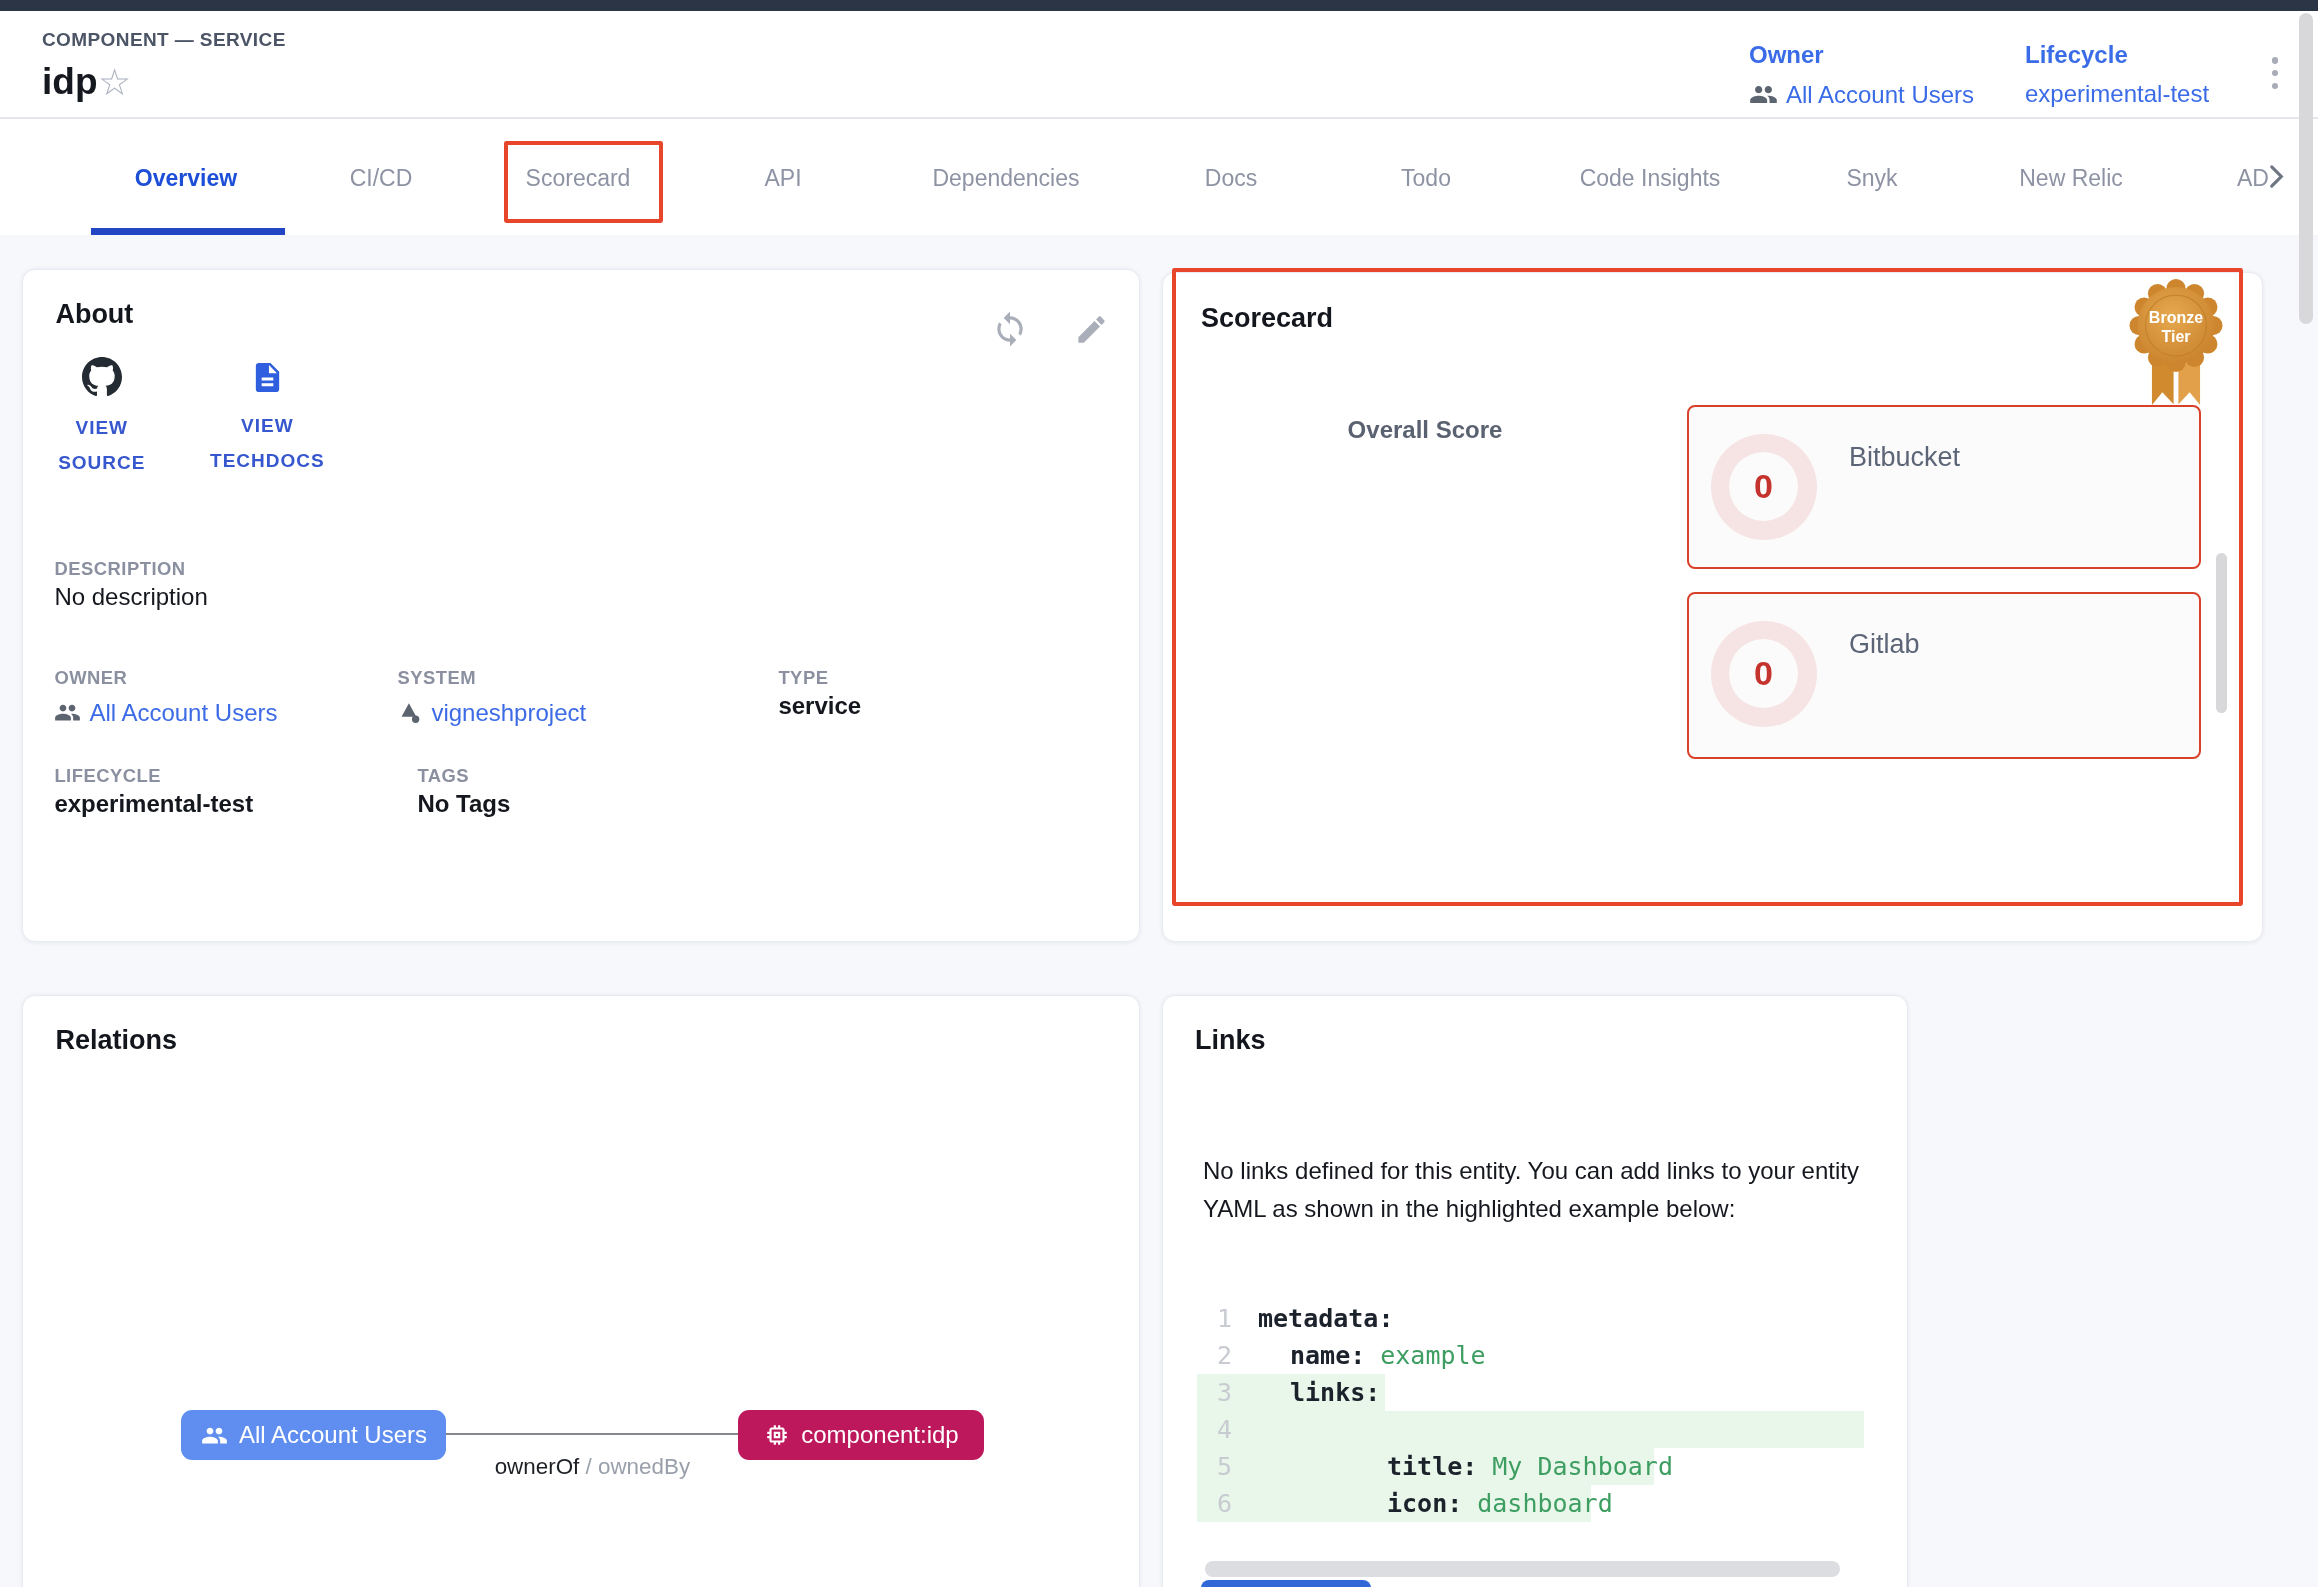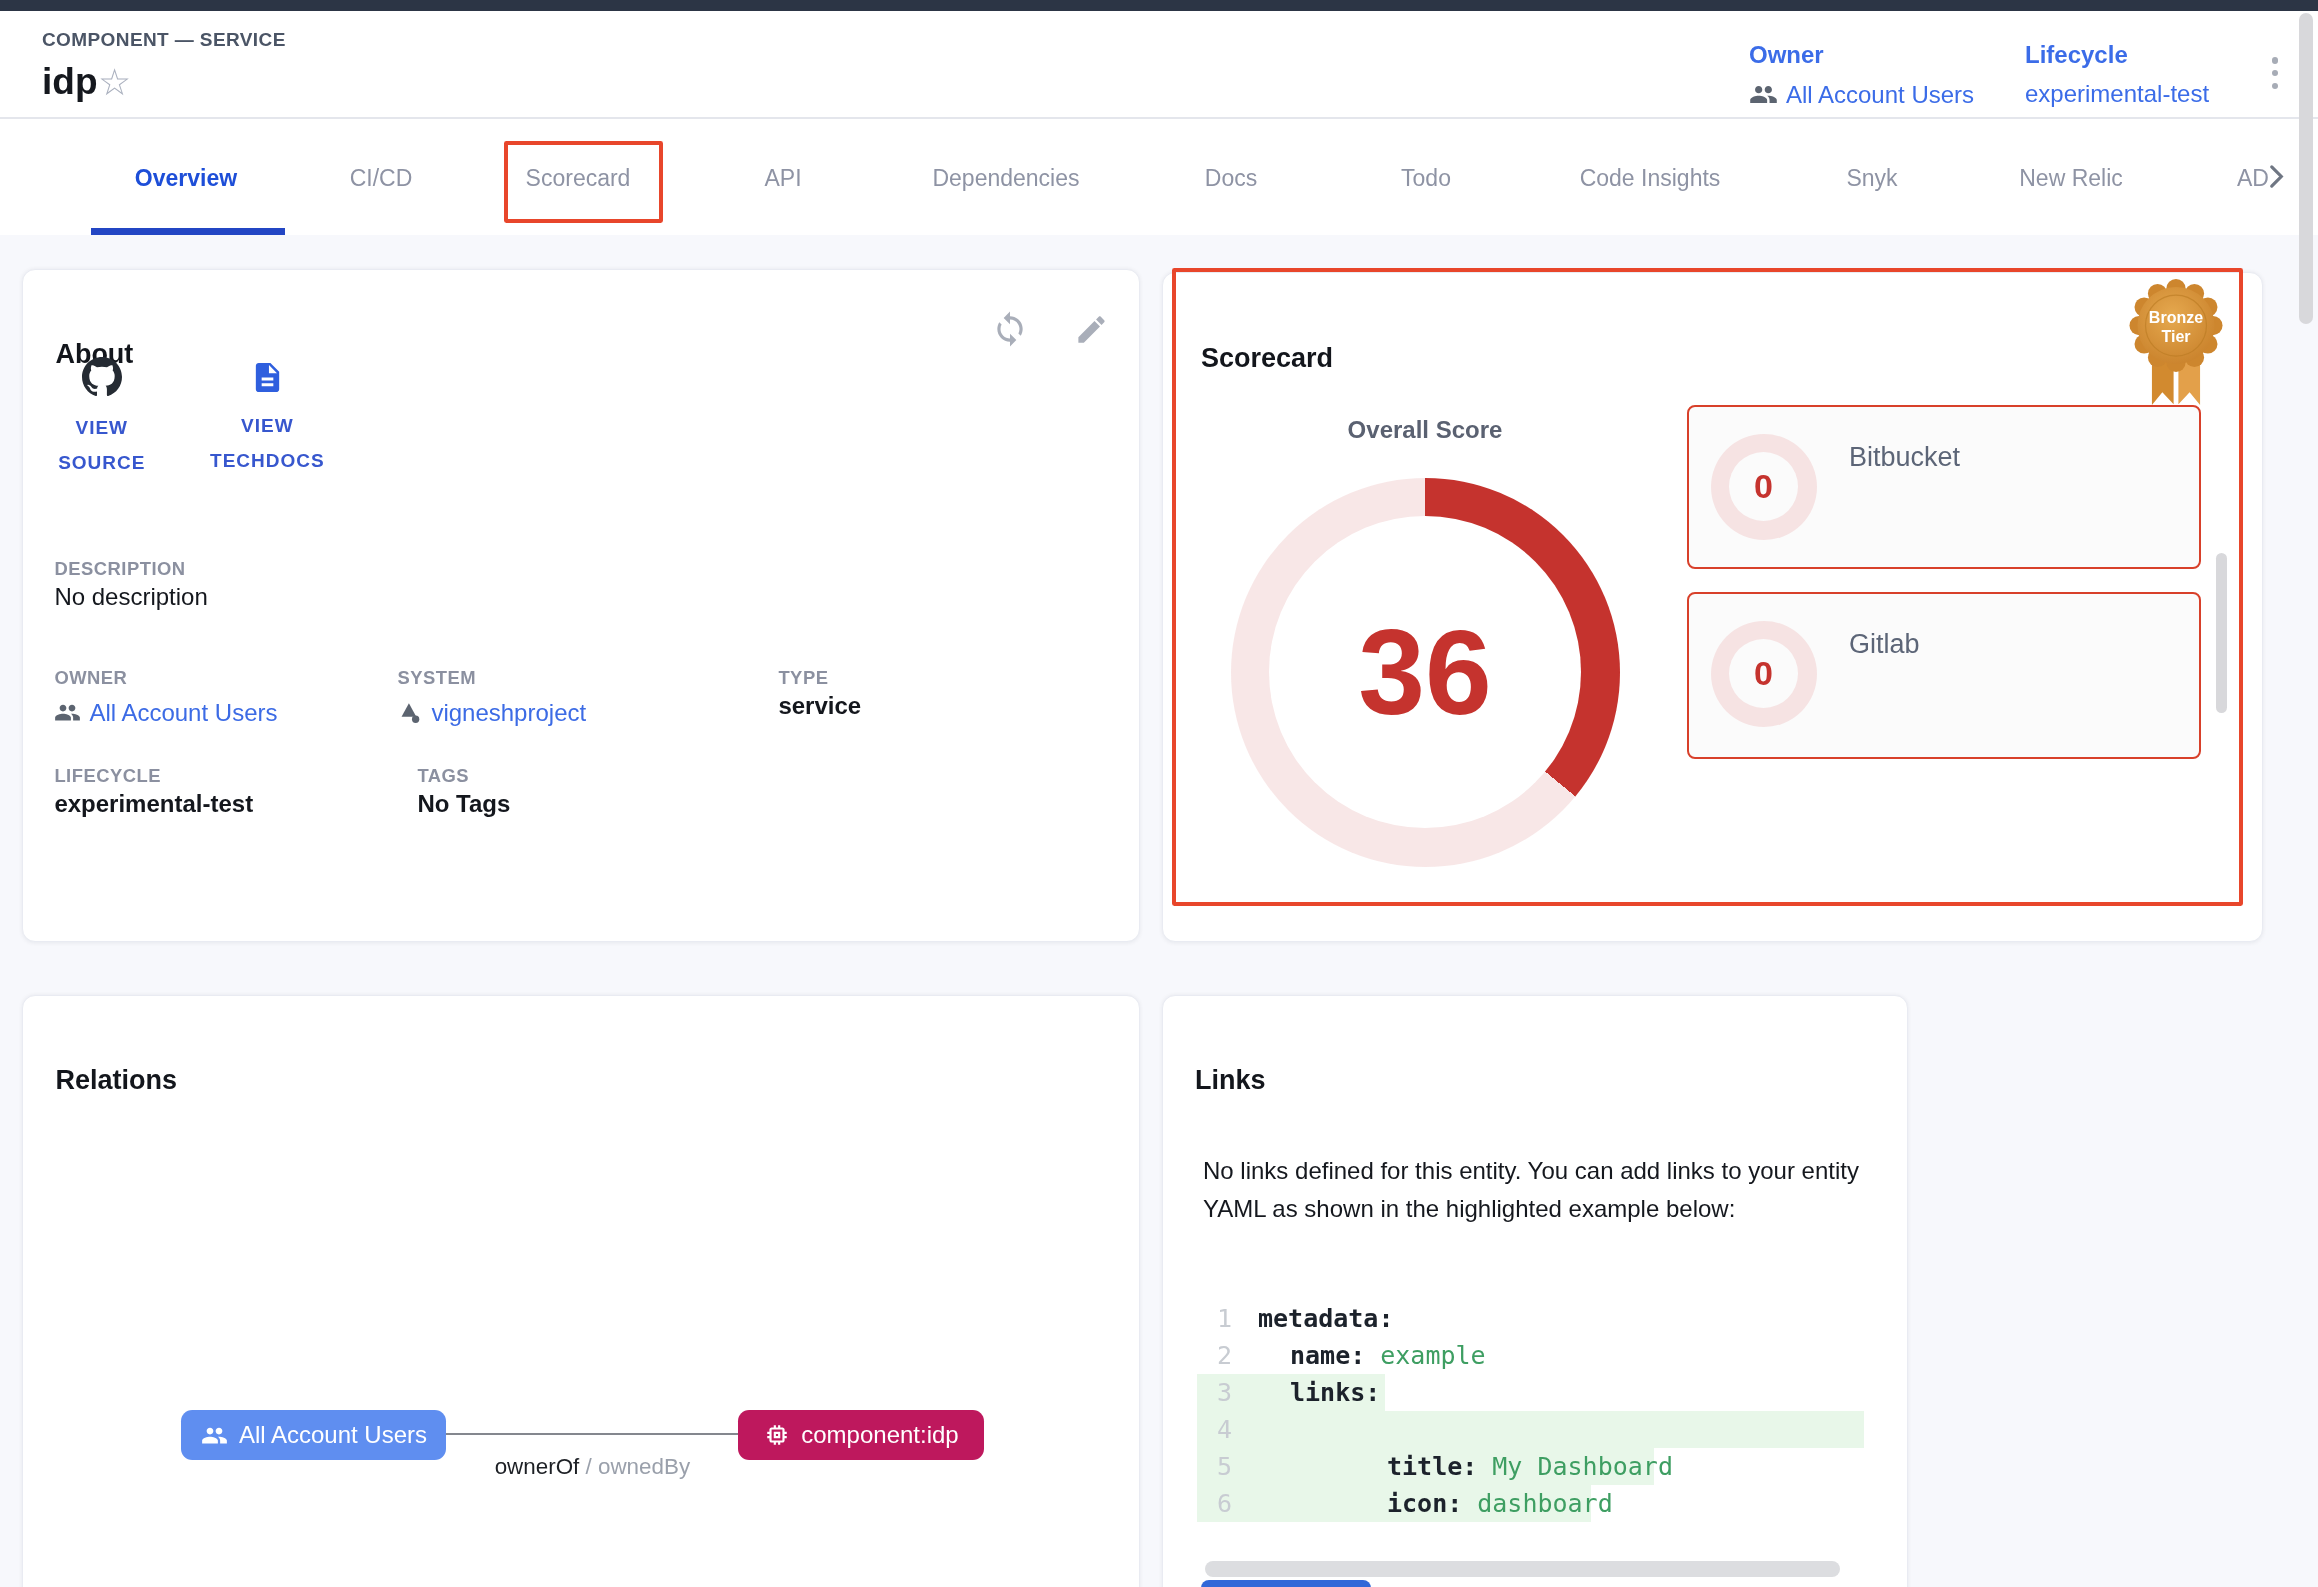--- a/index.html
+++ b/index.html
@@ -24,21 +24,21 @@
   .tab{position:absolute;top:46px;transform:translateX(-50%);font-size:23px;font-weight:500;color:#8e93a4;white-space:nowrap;cursor:pointer;}
   .tab.active{color:#1d4ed8;font-weight:600;}
   .tab-indicator{position:absolute;left:91px;bottom:0;width:194px;height:7.2px;background:#2346c4;}
   .tab-chevron{position:absolute;left:2259px;top:159px;}
   .annotation{position:absolute;border:4.8px solid #e8462b;border-radius:2.4px;z-index:50;pointer-events:none;}
   .anno-tab{left:504px;top:141px;width:151px;height:74px;}
   .anno-card{left:1172px;top:268px;width:1063px;height:630px;}
 
   
   .card{position:absolute;background:#fff;border:0.8px solid #e9ebf2;border-radius:13px;box-shadow:0 0.8px 4px rgba(20,24,40,.07);}
-  .card-title{position:absolute;left:32px;top:29px;font-size:27px;font-weight:600;color:#13161c;margin-top:40px;}
+  .card-title{position:absolute;left:32px;top:29px;font-size:27px;font-weight:600;color:#13161c;}
 
   
   .about{left:22.4px;top:269px;width:1116px;height:671px;}
   .icon-btn{position:absolute;cursor:pointer;}
   .quick-link{position:absolute;text-align:center;cursor:pointer;}
   .quick-link .ql-label{margin-top:10px;font-size:19px;font-weight:600;letter-spacing:1px;color:#3757ce;line-height:35px;}
   .field-label{font-size:18.4px;font-weight:600;letter-spacing:0.5px;color:#8b90a0;}
   .field-value{font-size:24px;color:#14171d;margin-top:3px;}
   .field-value.bold{font-weight:700;}
   .field-link{font-size:24px;color:#3c6be5;display:flex;align-items:center;gap:8px;margin-top:9.6px;cursor:pointer;}
@@ -215,25 +215,20 @@
       <div class="field-label">TAGS</div>
       <div class="field-value bold">No Tags</div>
     </div>
   </div>
 
   <div class="card scorecard">
     <div class="card-title" style="left:38px;top:30px;">Scorecard</div>
 
     <div class="overall-label">Overall Score</div>
 
-    <div class="gauge-big" style="background: conic-gradient(rgb(197, 51, 46) 129.6deg, rgb(248, 231, 231) 129.6deg);">
-      <div class="inner">
-          <span class="num">36</span>
-        </div>
-    </div>
 
     <div class="sc-items">
       <div class="sc-item" style="top:0;">
         <div class="gauge-sm" style="background: conic-gradient(rgb(197, 51, 46) 0deg, rgb(246, 227, 227) 0deg);">
           <div class="inner">
               <span class="num">0</span>
             </div>
         </div>
         <div class="sc-item-label">Bitbucket</div>
       </div>

